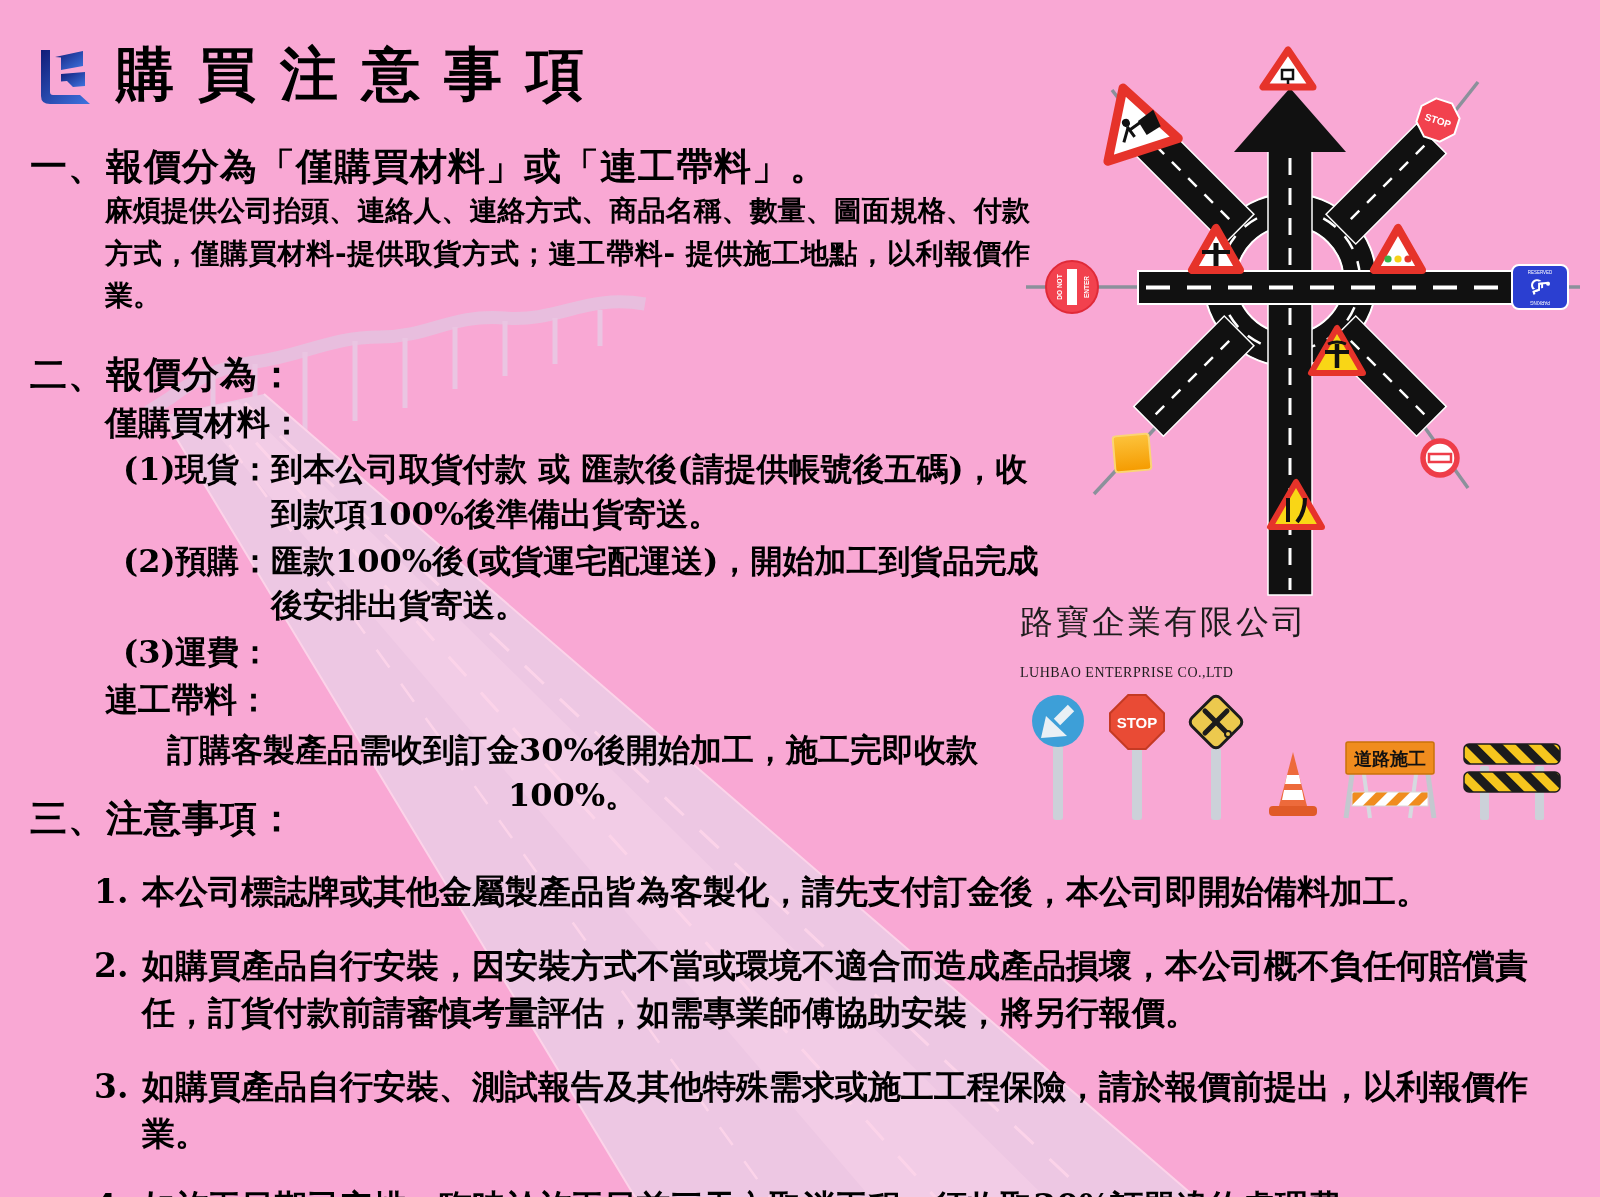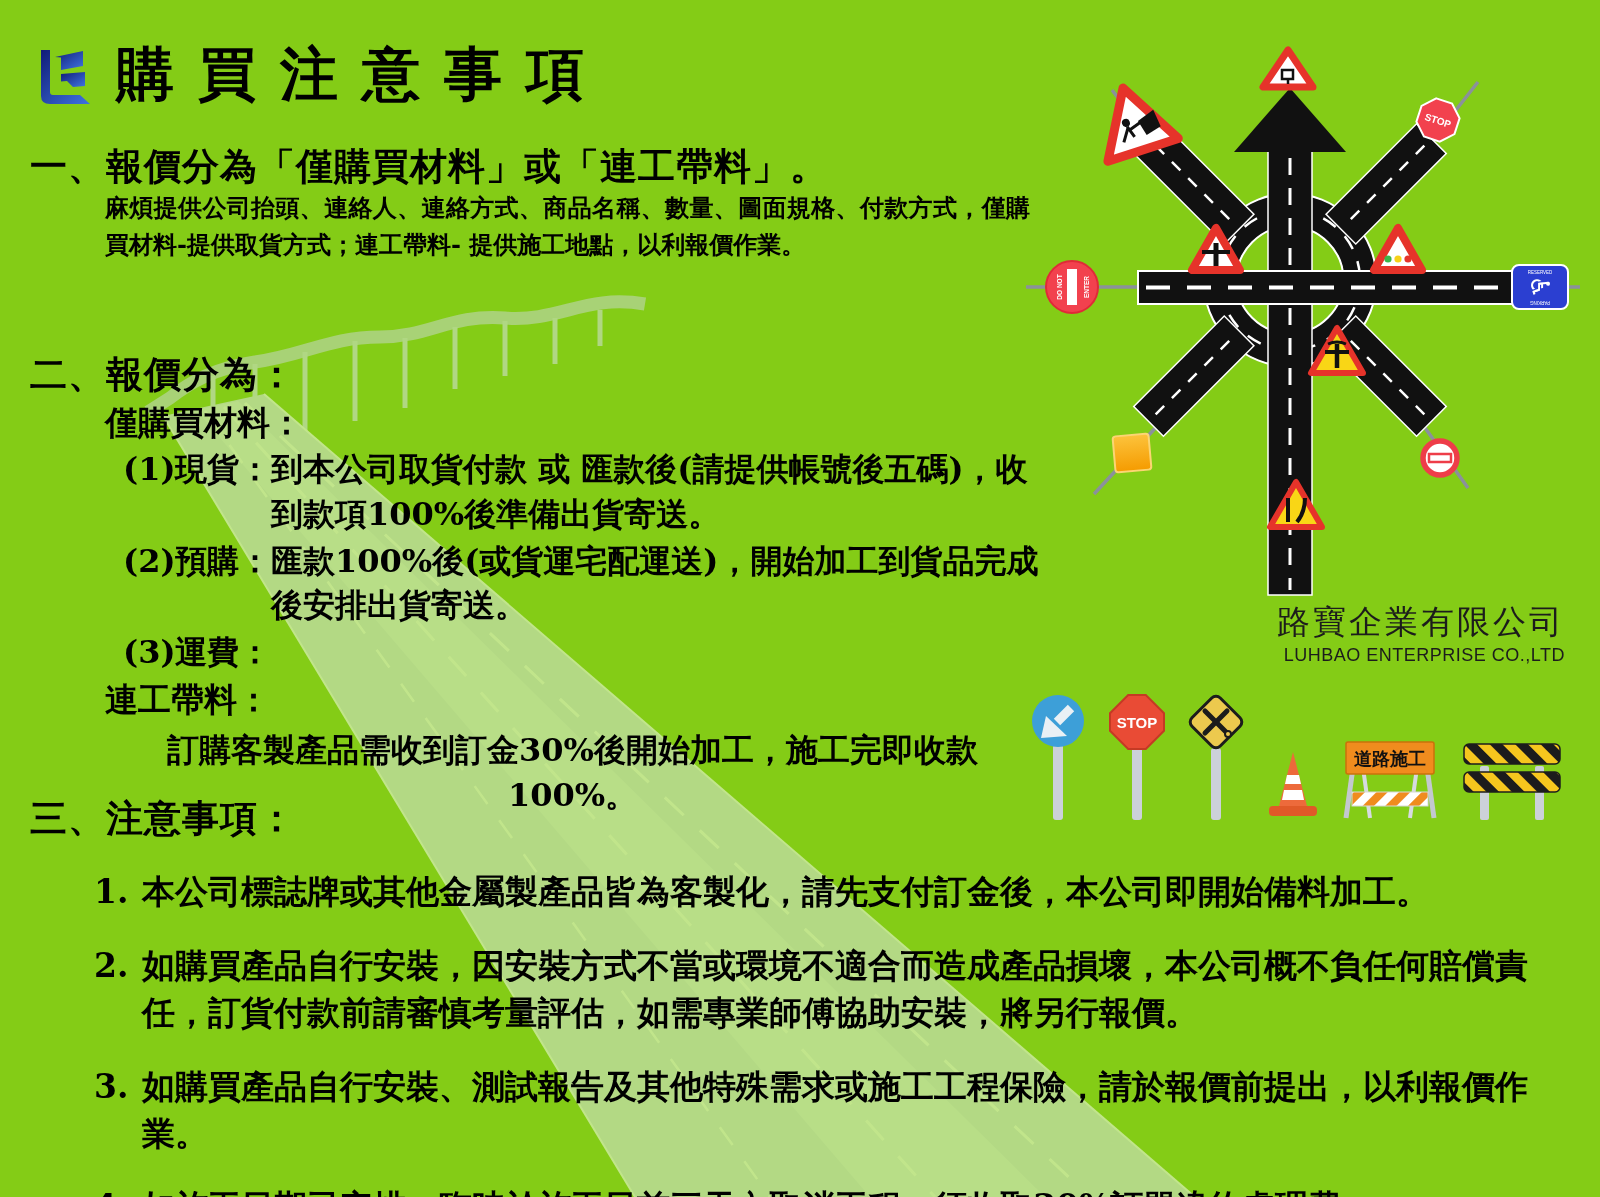--- a/index.html
+++ b/index.html
@@ -1,47 +1,47 @@
 <!DOCTYPE html>
 <html><head>
 <meta charset="utf-8">
 <style>
   html,body{margin:0;padding:0;}
-  .page{position:relative;width:1600px;height:1197px;background:#84cc16;overflow:hidden;
+  .page{position:relative;width:1600px;height:1197px;background:#f9a8d4;overflow:hidden;
         font-family:"DejaVu Serif","Liberation Serif",serif;color:#000;}
   .watermark{position:absolute;left:0;top:0;z-index:0;pointer-events:none;}
   .layer{position:absolute;z-index:1;}
 
   
   .header{left:28px;top:36px;display:flex;align-items:center;gap:22px;}
   .title{font-size:58px;font-weight:700;letter-spacing:24px;white-space:nowrap;}
 
   
   .content{left:30px;top:142px;width:1540px;}
   .sec{position:absolute;left:0;}
   .sec1{top:0;width:1000px;}
   .sec2{top:208px;width:1010px;}
   .sec3{top:652px;width:1530px;}
   .sec-heading{font-size:37px;font-weight:700;letter-spacing:1px;line-height:1.3;}
-  .body-text{font-size:24px;font-weight:700;line-height:1.52;padding-left:75px;width:925px;text-align:justify;}
+  .body-text{font-size:28px;font-weight:700;line-height:1.52;padding-left:75px;width:925px;text-align:justify;}
   .sub-title{font-size:33px;font-weight:700;padding-left:75px;line-height:1.3;margin-top:4px;}
   .pay-item{display:flex;font-size:32px;font-weight:700;line-height:1.4;padding-left:93px;margin-top:2px;}
   .pay-num{width:52px;flex:none;}
   .pay-label{flex:none;white-space:nowrap;}
   .pay-text{flex:1;}
   .labor-text{font-size:32px;font-weight:700;padding-left:75px;line-height:1.4;margin-top:6px;text-align:center;}
   .note{display:flex;font-size:33px;font-weight:700;line-height:1.42;padding-left:64px;margin-top:27px;}
   .note-num{width:48px;flex:none;}
   .note-text{flex:1;}
 
   
   .graphic{left:1020px;top:30px;width:566px;height:580px;}
-  .company{left:1020px;top:600px;width:545px;text-align:right;font-family:Liberation Sans, sans-serif;}
+  .company{left:1020px;top:600px;width:545px;text-align:left;font-family:Liberation Serif, serif;}
   .company-zh{font-size:33px;letter-spacing:3px;color:#1c1c1c;}
-  .company-en{font-size:18px;letter-spacing:0.5px;color:#1c1c1c;margin-top:0;}
+  .company-en{font-size:14px;letter-spacing:0.5px;color:#1c1c1c;margin-top:20px;}
   .icons-row{left:1030px;top:692px;width:532px;height:130px;display:flex;justify-content:space-between;align-items:flex-end;}
 </style>
 </head>
 <body>
 
 <div class="page">
 
   <svg width="0" height="0" style="position:absolute" aria-hidden="true">
     <defs>
       <linearGradient id="logoGrad" x1="0" y1="0" x2="1" y2="1">

